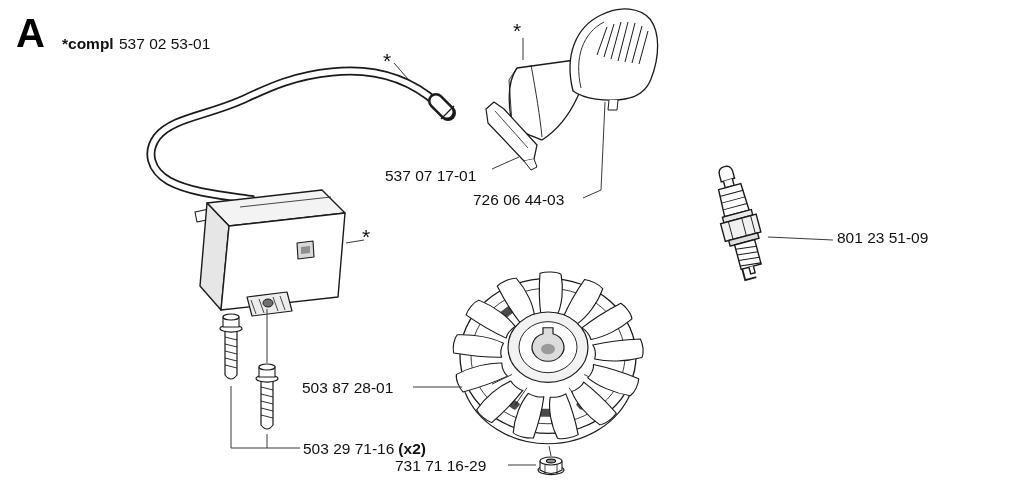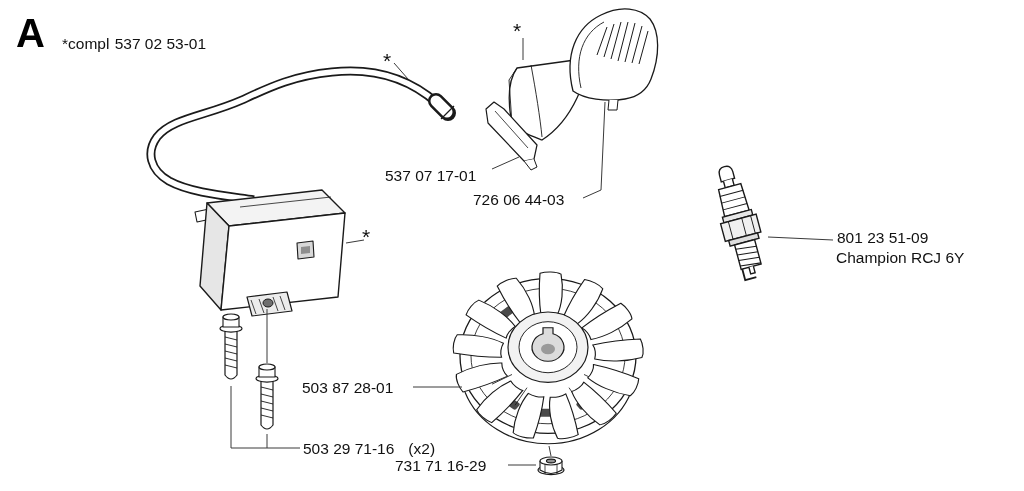--- a/index.html
+++ b/index.html
@@ -1,24 +1,24 @@
 <!DOCTYPE html>
 <html><head>
 <meta charset="utf-8">
 <style>
   * { margin:0; padding:0; box-sizing:border-box; }
   html,body { background:#ffffff; }
   body { font-family:"Liberation Sans", sans-serif; color:#111; }
   .stage { position:relative; width:1024px; height:491px; background:#fff; overflow:hidden; }
   .stage > svg { position:absolute; left:0; top:0; }
   .lbl { position:absolute; font-size:15.5px; line-height:18px; color:#111; white-space:nowrap; }
-  .b { font-weight:normal; }
+  .b { font-weight:bold; }
   .section-letter { position:absolute; font-size:40px; line-height:42px; font-weight:bold; color:#000; }
   .ast { position:absolute; font-size:21px; line-height:21px; color:#111; }
-  .qty { margin-left:14px; }
+  .qty { margin-left:4px; }
 </style>
 </head>
 <body>
 
 <div class="stage">
 
   <svg width="1024" height="491" viewBox="0 0 1024 491">
     <defs>
       <path id="fin" d="M -8,-94 C -2,-96 8,-96 13,-93 C 16,-76 14,-58 9,-46 C 4,-48 -3,-48 -7,-46 C -9,-62 -9,-80 -8,-94 Z"></path>
       <g id="screwdef">
@@ -159,21 +159,20 @@
   <div class="section-letter" style="left:16px;top:12px">A</div>
 
   <div class="lbl" style="left:62px;top:35px">
     <span class="b">*compl</span>
     <span style="margin-left:1px">537 02 53-01</span>
   </div>
 
   <div class="lbl" style="left:385px;top:167px">537 07 17-01</div>
   <div class="lbl" style="left:473px;top:191px">726 06 44-03</div>
   <div class="lbl" style="left:837px;top:229px">801 23 51-09</div>
-  <div class="lbl b" style="left:836px;top:249px">Champion RCJ 6Y</div>
   <div class="lbl" style="left:302px;top:379px">503 87 28-01</div>
 
   <div class="lbl" style="left:303px;top:440px">
     <span>503 29 71-16</span><span class="b qty">(x2)</span>
   </div>
 
   <div class="lbl" style="left:395px;top:457px">731 71 16-29</div>
 
   <div class="ast" style="left:383px;top:50px">*</div>
   <div class="ast" style="left:513px;top:20px">*</div>

